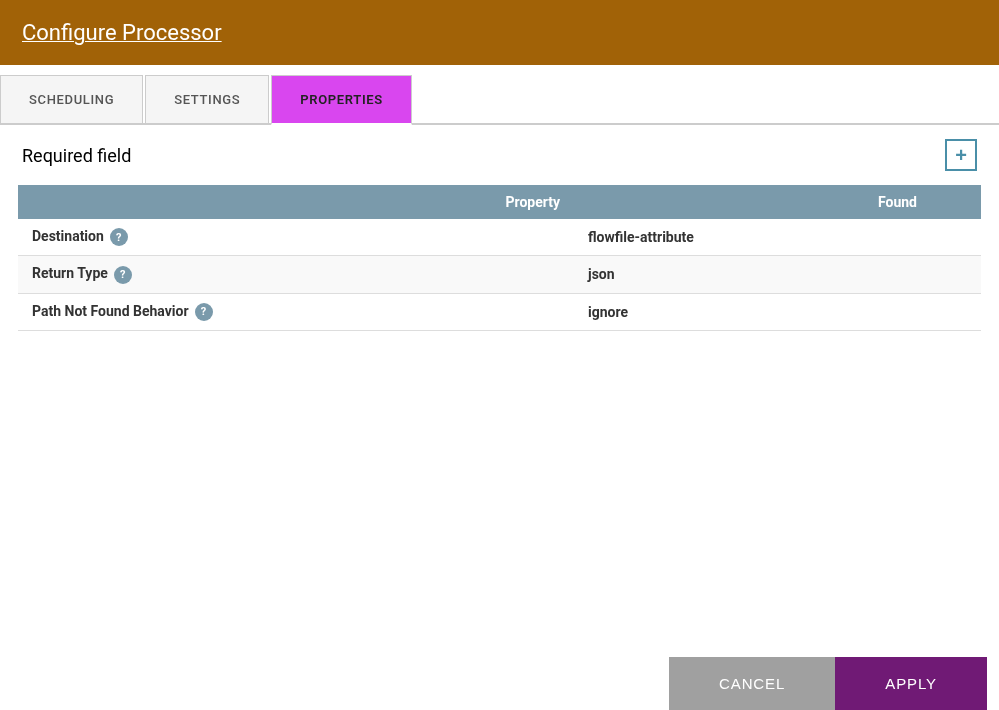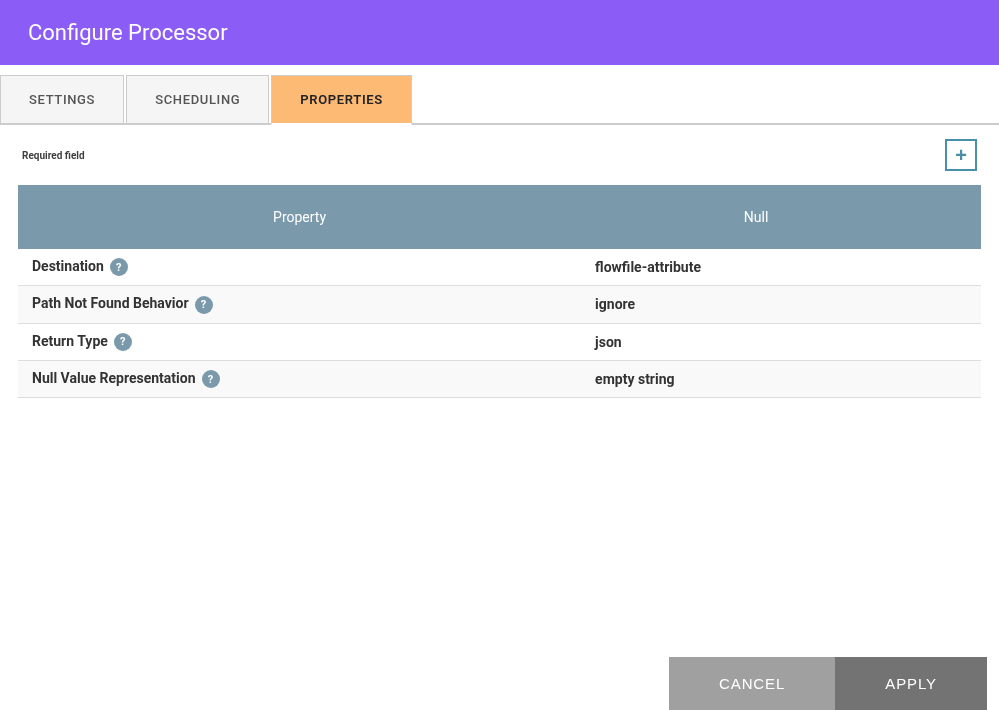--- a/index.html
+++ b/index.html
@@ -6,23 +6,24 @@
     body {
       font-family: 'Roboto', Arial, sans-serif;
       font-size: 14px;
       background: #fff;
       color: #333;
       width: 999px;
       height: 710px;
       overflow: hidden;
     }
     .header {
-      background: #8b5cf6;
-      padding: 20px 28px;
-      color: #fff;
+      background: #a16207;
+      padding: 20px 22px;
+      color: #fff;
+      text-decoration: underline;
     }
     .header-title {
       font-size: 22px;
       font-weight: 400;
       color: #fff;
     }
     .tabs {
       display: flex;
       border-bottom: 2px solid #ccc;
       margin: 0;
@@ -36,39 +37,39 @@
       cursor: pointer;
       border: 1px solid #ccc;
       border-bottom: none;
       background: #f5f5f5;
       color: #555;
       margin-right: 2px;
       margin-top: 10px;
       user-select: none;
     }
     .tab.active {
-      background: #fdba74;
+      background: #d946ef;
       color: #222;
       border-bottom: 2px solid #fff;
       margin-bottom: -2px;
       font-weight: 600;
     }
     .content {
       padding: 0 18px;
     }
     .required-field-bar {
       display: flex;
       align-items: center;
       justify-content: space-between;
       padding: 14px 4px;
     }
     .required-label {
-      font-size: 10px;
-      font-weight: 700;
-      color: #404040;
+      font-size: 18px;
+      font-weight: 400;
+      color: #000000;
     }
     .add-btn {
       background: #fff;
       border: 2px solid #4a8fa8;
       color: #4a8fa8;
       width: 32px;
       height: 32px;
       font-size: 20px;
       cursor: pointer;
       display: flex;
@@ -78,23 +79,23 @@
     }
     .props-table {
       width: 100%;
       border-collapse: collapse;
     }
     .props-table thead tr {
       background: #7a9aab;
       color: #fff;
     }
     .props-table thead th {
-      padding: 24px 14px;
-      text-align: center;
-      font-weight: 400;
+      padding: 9px 14px;
+      text-align: right;
+      font-weight: 700;
       font-size: 14px;
     }
     .props-table tbody tr {
       border-bottom: 1px solid #ddd;
     }
     .props-table tbody tr:nth-child(even) {
       background: #f9f9f9;
     }
     .props-table tbody tr.bold-row td {
       font-weight: 700;
@@ -138,82 +139,77 @@
       background: #a0a0a0;
       color: #fff;
       border: none;
       padding: 18px 50px;
       font-size: 15px;
       font-weight: 500;
       letter-spacing: 0.06em;
       cursor: pointer;
     }
     .apply-btn {
-      background: #737373;
+      background: #701a75;
       color: #fff;
       border: none;
       padding: 18px 50px;
       font-size: 15px;
       font-weight: 500;
       letter-spacing: 0.06em;
       cursor: pointer;
     }
   </style>
 </head>
 <body>
 
 <div class="header">
   <span class="header-title">Configure Processor</span>
 </div>
 
 <div class="tabs">
   <div class="tab">
+    <span>SCHEDULING</span>
+  </div>
+  <div class="tab">
     <span>SETTINGS</span>
-  </div>
-  <div class="tab">
-    <span>SCHEDULING</span>
   </div>
   <div class="tab active">
     <span>PROPERTIES</span>
   </div>
 </div>
 
 <div class="content">
   <div class="required-field-bar">
     <span class="required-label">Required field</span>
     <button class="add-btn">+</button>
   </div>
 
   <table class="props-table">
     <thead>
       <tr>
         <th>Property</th>
-        <th>Null</th>
+        <th>Found</th>
         <th style="width:50px;"></th>
       </tr>
     </thead>
     <tbody id="table-body">
     <tr class="bold-row">
           <td><span>Destination</span><span class="help-icon">?</span></td>
           <td>flowfile-attribute</td>
           <td style="text-align: center;"></td>
         </tr>
         <tr class="bold-row">
-          <td><span>Path Not Found Behavior</span><span class="help-icon">?</span></td>
-          <td>ignore</td>
-          <td style="text-align: center;"></td>
-        </tr>
-        <tr class="bold-row">
           <td><span>Return Type</span><span class="help-icon">?</span></td>
           <td>json</td>
           <td style="text-align: center;"></td>
         </tr>
         <tr class="bold-row">
-          <td><span>Null Value Representation</span><span class="help-icon">?</span></td>
-          <td>empty string</td>
+          <td><span>Path Not Found Behavior</span><span class="help-icon">?</span></td>
+          <td>ignore</td>
           <td style="text-align: center;"></td>
         </tr>
       </tbody>
   </table>
 </div>
 
 <div class="footer">
   <button class="cancel-btn">CANCEL</button>
   <button class="apply-btn">APPLY</button>
 </div>

